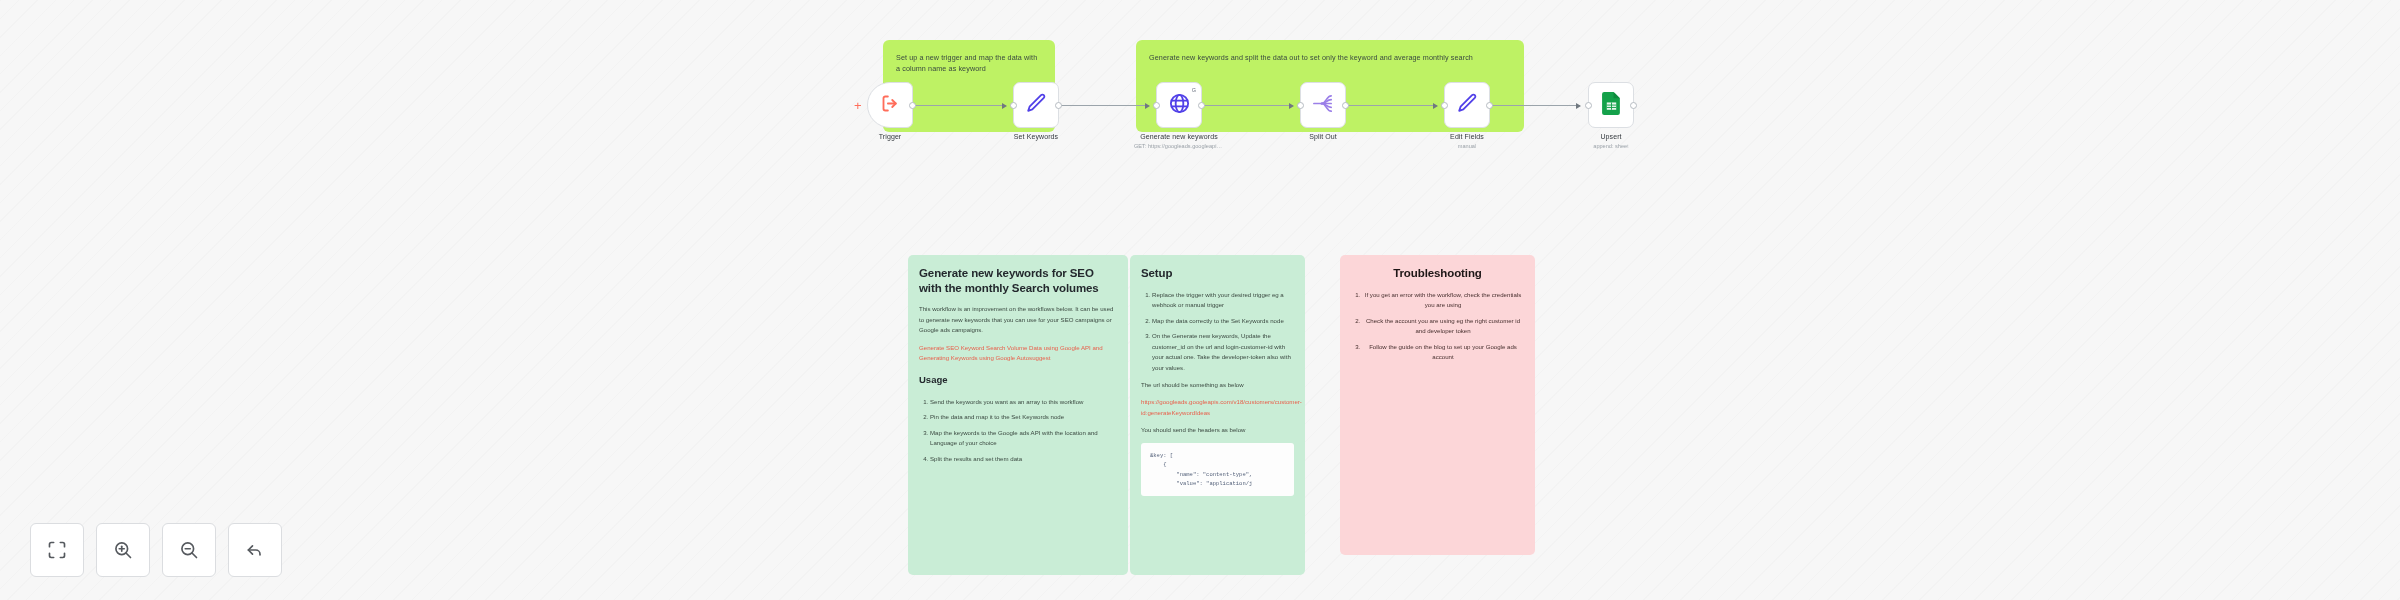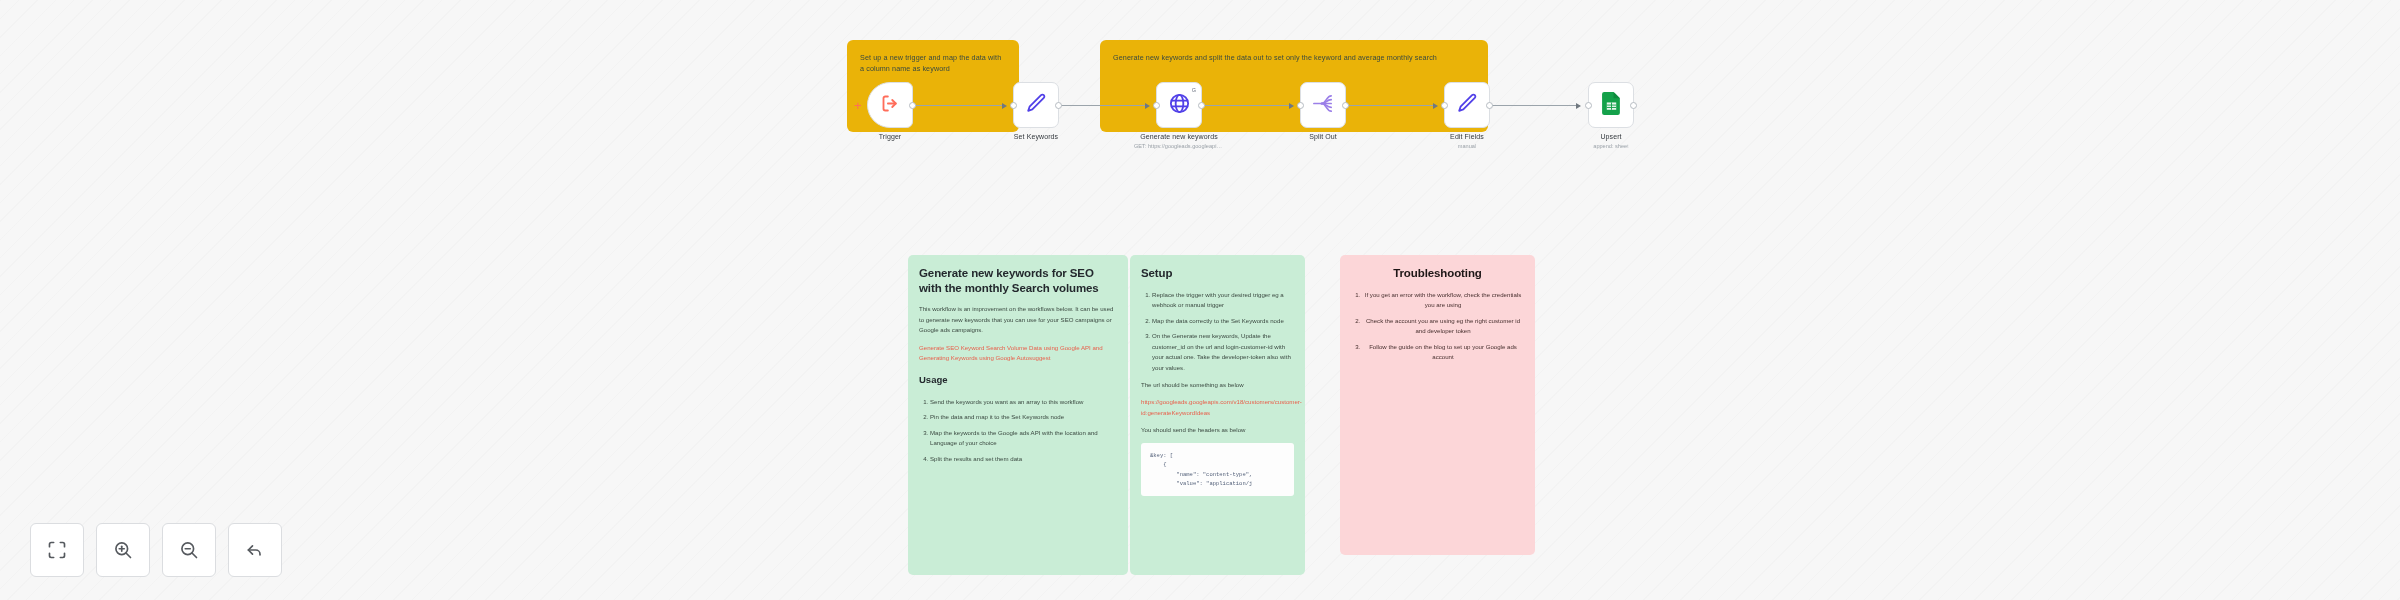--- a/index.html
+++ b/index.html
@@ -15,23 +15,24 @@
         transparent 1px, transparent 13px);
     position: relative;
   }
 
   
   #canvas { position: absolute; inset: 0; }
 
   
   .group-note {
     position: absolute;
-    background: #eab308;
+    background: #bef264;
     border-radius: 6px;
     padding: 12px 13px 16px 13px;
+    margin-left: 36px;
   }
   .group-note .gn-text {
     font-size: 7.2px;
     line-height: 1.55;
     color: #3a4a40;
     letter-spacing: .1px;
   }
 
   
   .node {

